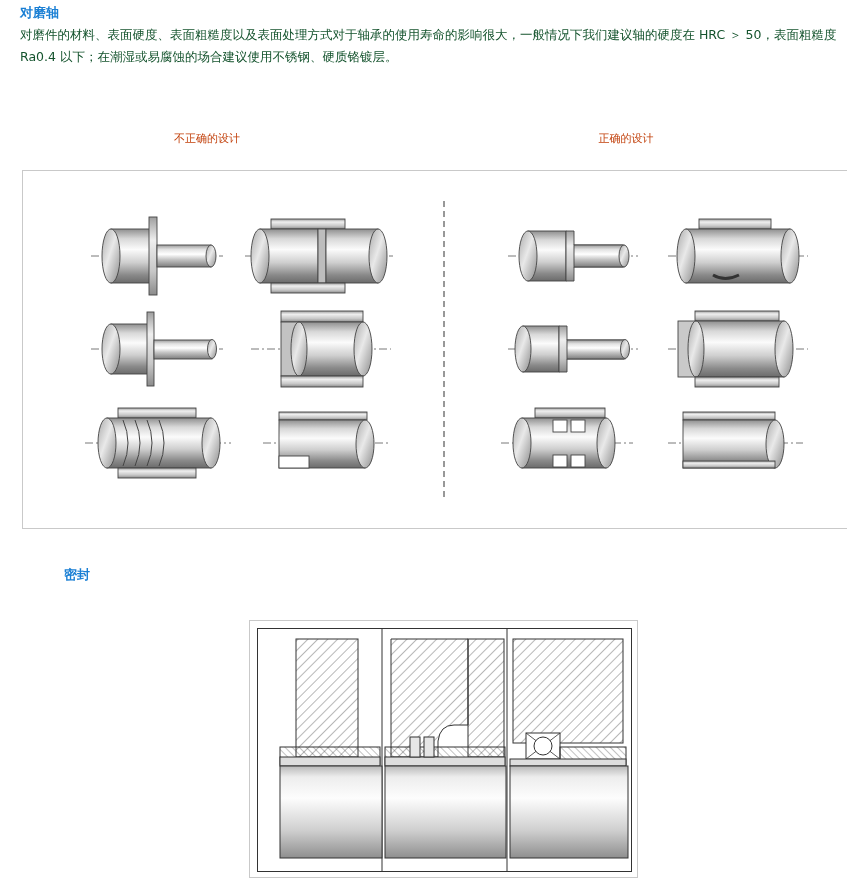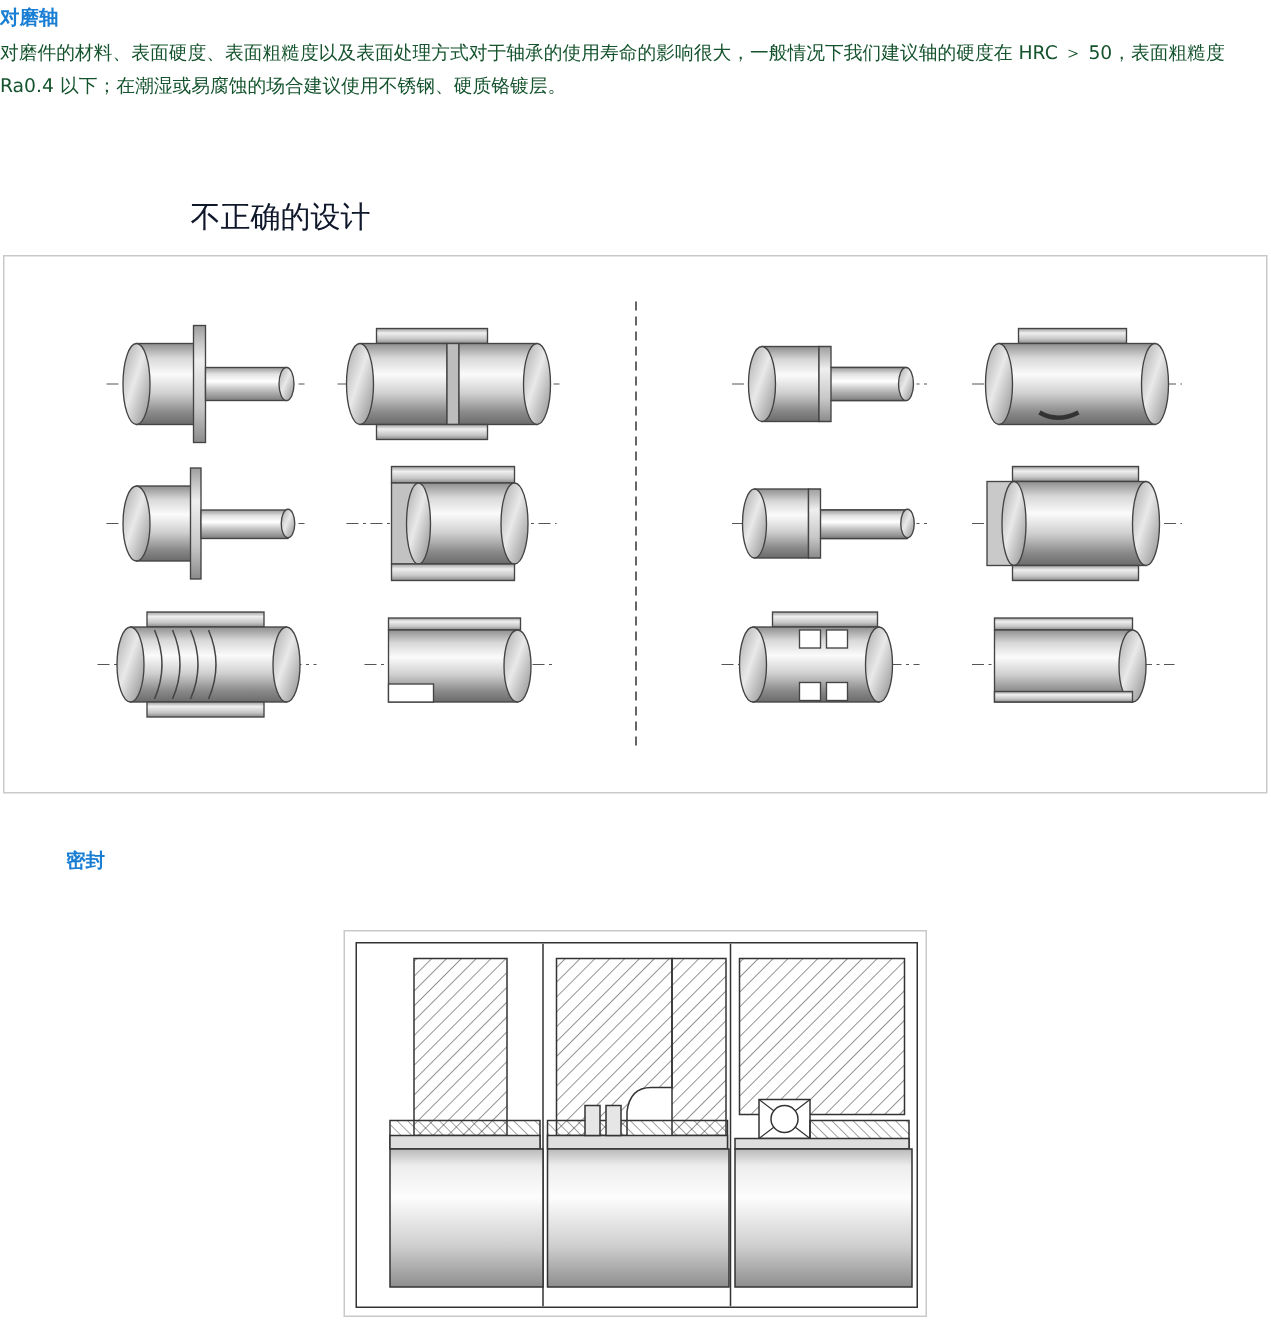--- a/index.html
+++ b/index.html
@@ -12,41 +12,42 @@
     height: 880px;
     font-family: "DejaVu Sans", "Liberation Sans", sans-serif;
     color: #333333;
     position: relative;
     overflow: hidden;
   }
   .page {
     position: relative;
     width: 671px;
     height: 880px;
+    margin-left: 20px;
   }
   .section-title {
     color: #1a7fd4;
     font-size: 13px;
     font-weight: bold;
     line-height: 18px;
     margin: 0;
   }
   .body-text {
     font-size: 12.5px;
     line-height: 22px;
     color: #14532d;
     margin: 0;
   }
   #sec1-title { position: absolute; left: 0px; top: 4px; }
   #sec1-para  { position: absolute; left: 0px; top: 24px; width: 847px; }
 
   .design-label {
     position: absolute;
-    color: #0f172a;
-    font-size: 20px;
+    color: #c2410c;
+    font-size: 11px;
     text-align: center;
     width: 200px;
   }
   #label-wrong   { left: 87px;  top: 131px; }
   #label-correct { left: 506px; top: 131px; }
 
   .figure-box {
     position: absolute;
     border: 1px solid #c9c9c9;
     background: #ffffff;
@@ -71,20 +72,21 @@
 </style>
 </head>
 <body>
 
 <div class="page">
 
   <h2 class="section-title" id="sec1-title">对磨轴</h2>
   <p class="body-text" id="sec1-para">对磨件的材料、表面硬度、表面粗糙度以及表面处理方式对于轴承的使用寿命的影响很大，一般情况下我们建议轴的硬度在 HRC ＞ 50，表面粗糙度 Ra0.4 以下；在潮湿或易腐蚀的场合建议使用不锈钢、硬质铬镀层。</p>
 
   <div class="design-label" id="label-wrong">不正确的设计</div>
+  <div class="design-label" id="label-correct">正确的设计</div>
 
   <div class="figure-box" id="figure1">
     <svg class="fig-svg" width="841" height="357" viewBox="0 0 841 357" xmlns="http://www.w3.org/2000/svg">
       <defs>
         <linearGradient id="cyl" x1="0" y1="0" x2="0" y2="1">
           <stop offset="0%" stop-color="#8f8f8f"></stop>
           <stop offset="18%" stop-color="#d8d8d8"></stop>
           <stop offset="38%" stop-color="#fbfbfb"></stop>
           <stop offset="62%" stop-color="#cfcfcf"></stop>
           <stop offset="85%" stop-color="#8a8a8a"></stop>

